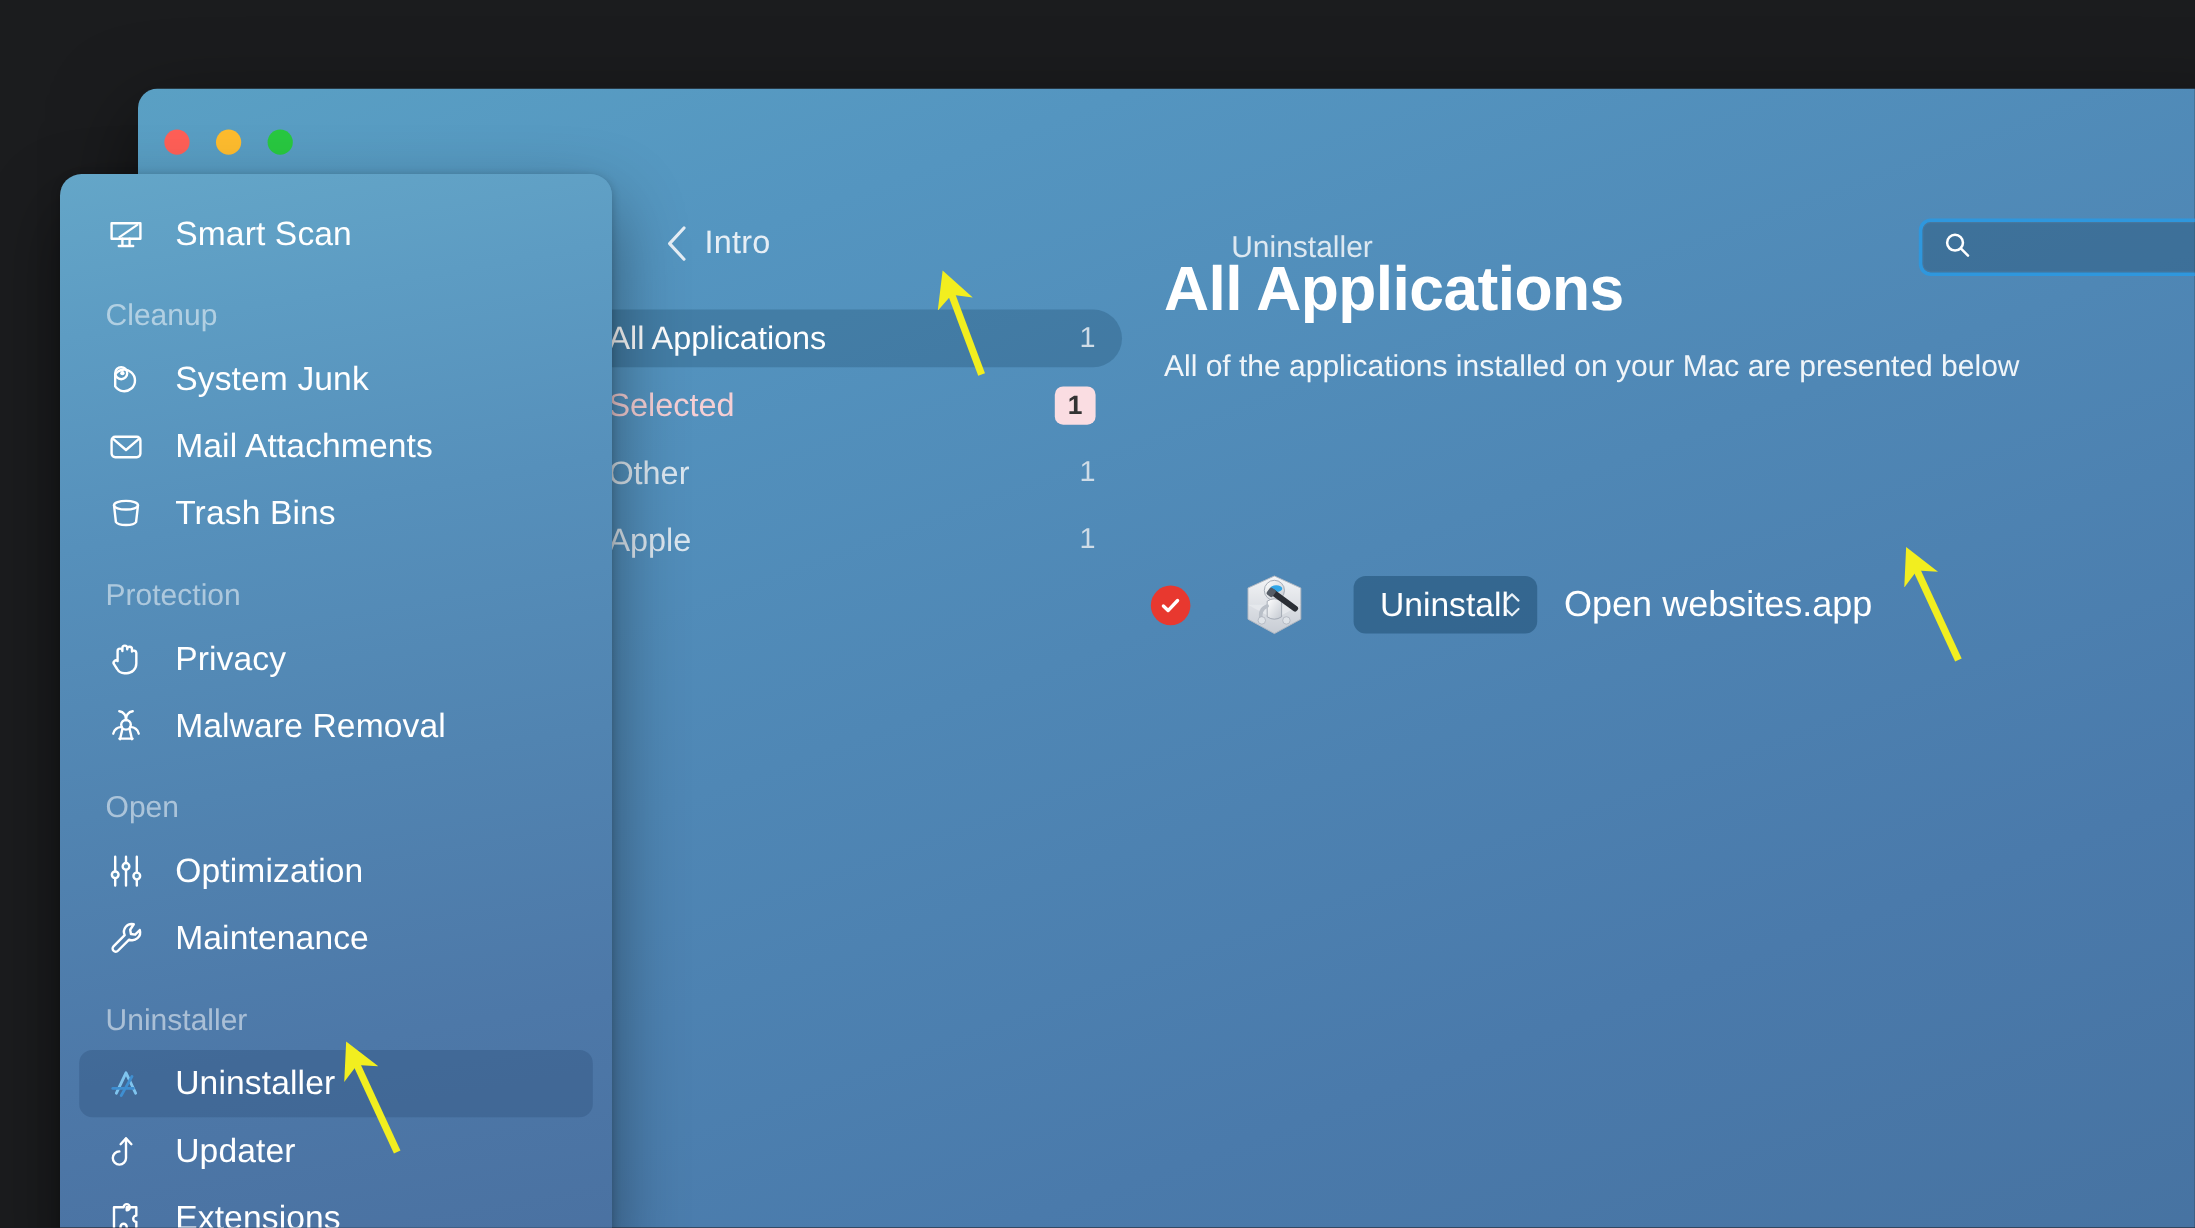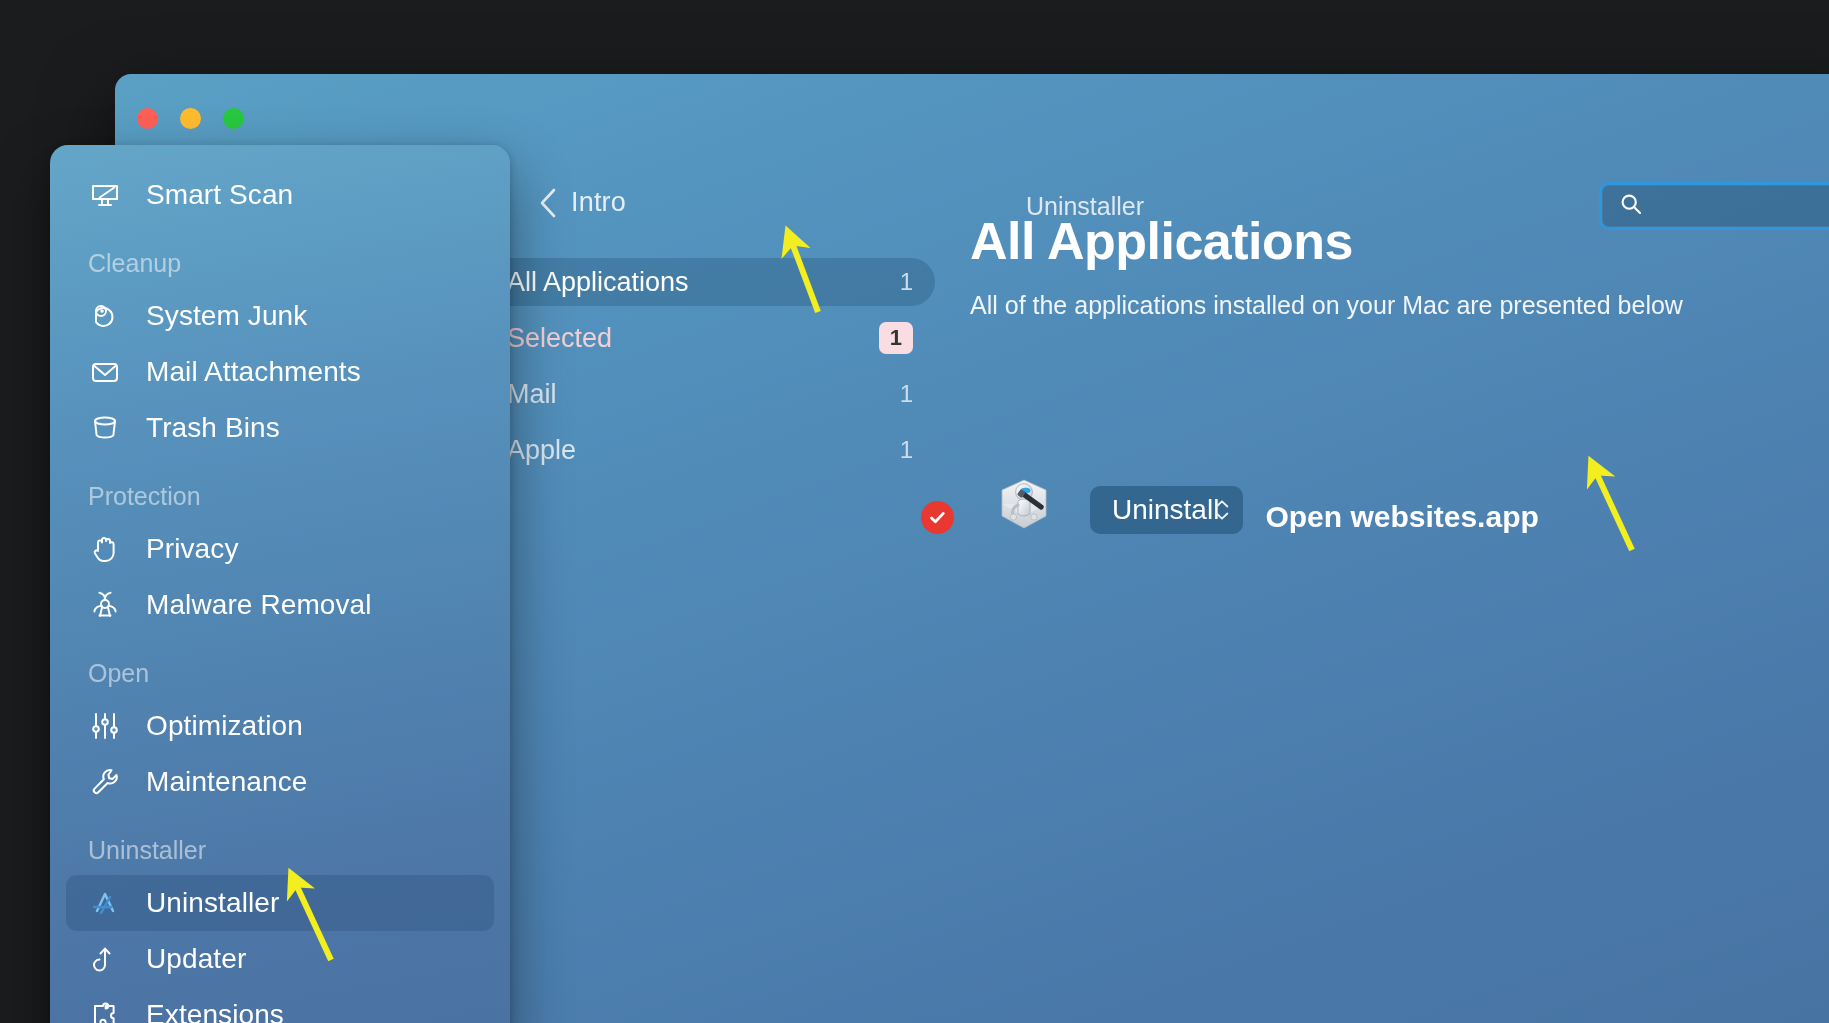--- a/index.html
+++ b/index.html
@@ -25,21 +25,21 @@
 
   
   .traffic { position: absolute; left: 22px; top: 34px; display: flex; gap: 22px; }
   .tl { width: 21px; height: 21px; border-radius: 50%; }
   .tl.red { background: #ff5f57; }
   .tl.yellow { background: #febc2e; }
   .tl.green { background: #28c840; }
 
   
   .back-row {
-    position: absolute; left: 424px; top: 113px;
+    position: absolute; left: 440px; top: 113px;
     display: flex; align-items: center; gap: 14px;
   }
   .chev-back { width: 18px; height: 30px; display:block; }
   .intro-label { font-size: 27px; color: #e6eef5; letter-spacing: 0.2px; }
 
   
   .win-title {
     position: absolute; left: 0; right: 0; top: 118px;
     text-align: center; font-size: 25px; color: #dde8f1;
     padding-left: 180px;
@@ -93,22 +93,22 @@
     font-size: 52px; font-weight: bold; color: #ffffff;
     letter-spacing: -0.5px; line-height: 1.05;
   }
   .detail .sub {
     margin-top: 22px;
     font-size: 25px; color: #f0f5f9;
     white-space: nowrap;
   }
 
   .app-row {
-    position: absolute; left: 806px; top: 400px;
-    display: flex; align-items: flex-end; gap: 0;
+    position: absolute; left: 844px; top: 400px;
+    display: flex; align-items: center; gap: 0;
   }
   .check {
     width: 33px; height: 33px; border-radius: 50%;
     background: #e8382f;
     display: flex; align-items: center; justify-content: center;
     flex: 0 0 auto;
   }
   .check svg { width: 19px; height: 19px; }
   .app-icon { margin-left: 40px; width: 60px; height: 60px; flex: 0 0 auto; }
   .uninstall-btn {
@@ -121,21 +121,21 @@
     position: relative;
     flex: 0 0 auto;
   }
   .uninstall-btn .lbl { font-size: 28px; color: #ffffff; }
   .uninstall-btn .chevs {
     position: absolute; right: 14px; top: 50%;
     transform: translateY(-50%);
     display: flex; flex-direction: column; gap: 3px;
   }
   .uninstall-btn .chevs svg { width: 14px; height: 9px; display:block; }
-  .app-name { margin-left: 22px; font-size: 30px; color: #ffffff; white-space: nowrap; font-weight: bold; }
+  .app-name { margin-left: 22px; font-size: 30px; color: #ffffff; white-space: nowrap; }
 
   
   .sidebar {
     position: absolute;
     left: 50px; top: 145px;
     width: 460px; height: 900px;
     border-radius: 18px;
     background: linear-gradient(170deg, #64a6c8 0%, #5d9cc3 14%, #5690bb 32%, #5184b1 55%, #4d78a8 78%, #4a71a1 100%);
     box-shadow: 0 26px 60px rgba(0,0,0,0.42), 0 2px 8px rgba(0,0,0,0.22);
     overflow: hidden;
@@ -203,21 +203,21 @@
         <span class="cat-label">All Applications</span>
         <span class="cat-count">1</span>
       </div>
 
       <div class="cat-row">
         <span class="cat-label selected-color">Selected</span>
         <span class="cat-badge">1</span>
       </div>
 
       <div class="cat-row">
-        <span class="cat-label">Mail</span>
+        <span class="cat-label">Other</span>
         <span class="cat-count">1</span>
       </div>
 
       <div class="cat-row">
         <span class="cat-label">Apple</span>
         <span class="cat-count">1</span>
       </div>
 
     </div>
 

